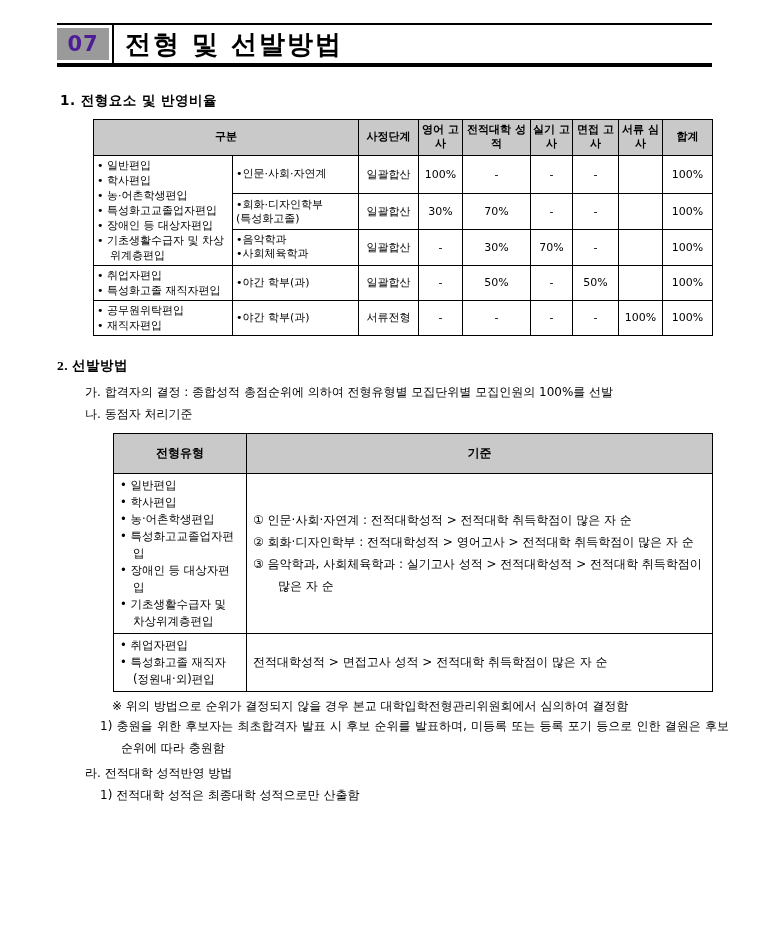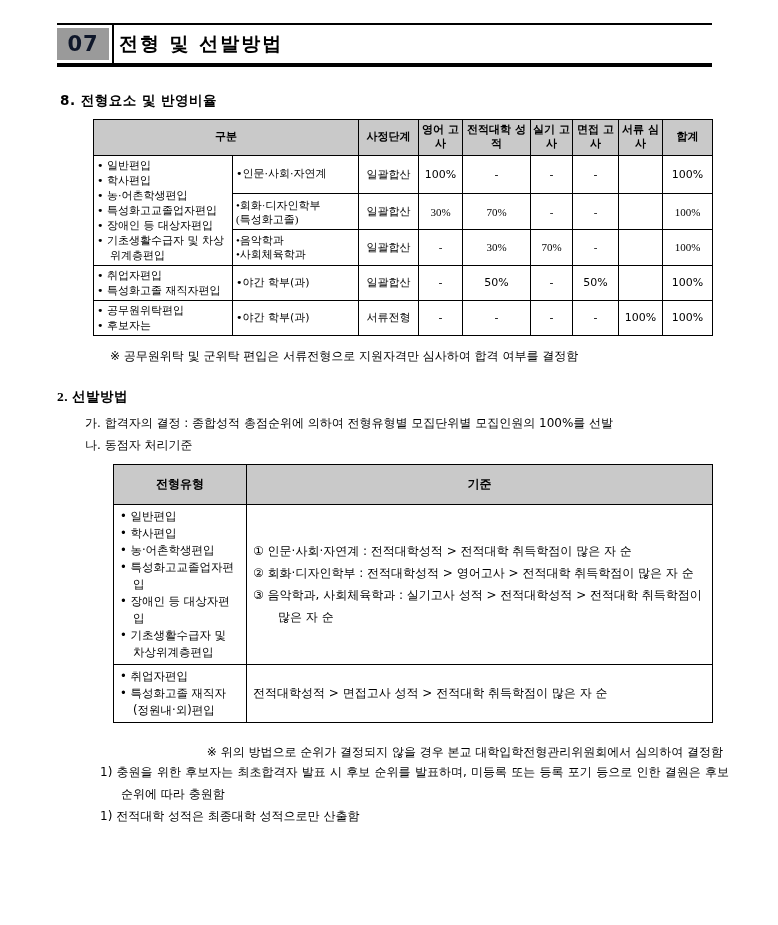--- a/index.html
+++ b/index.html
@@ -2,46 +2,46 @@
 <html lang="ko"><head>
 <meta charset="utf-8">
 <style>
   html,body{margin:0;padding:0;background:#ffffff;color:#000;
     font-family:"DejaVu Sans","Liberation Sans",sans-serif;}
   .page{position:relative;width:778px;height:925px;background:#fff;overflow:hidden;}
 
   
   .banner{margin:23px 66px 0 57px;border-top:2px solid #000;border-bottom:4px solid #000;
     height:38px;display:flex;align-items:stretch;}
-  .banner-badge{width:52px;margin:3px 0;background:#9a9a9a;color:#0f172a;font-weight:bold;
+  .banner-badge{width:52px;margin:3px 0;background:#9a9a9a;color:#4c1d95;font-weight:bold;
     font-size:21px;display:flex;align-items:center;justify-content:center;letter-spacing:1px;}
   .banner-divider{width:2px;background:#000;margin-left:3px;}
-  .banner-title{font-size:19px;font-weight:bold;display:flex;align-items:center;
-    padding-left:5px;letter-spacing:2px;text-align:center;}
+  .banner-title{font-size:26px;font-weight:bold;display:flex;align-items:center;
+    padding-left:11px;letter-spacing:2px;text-align:center;}
 
   
   .h-sec{font-size:13.5px;font-weight:bold;letter-spacing:0.5px;}
   .sec1-head{margin:25px 0 0 60px;}
   .sec2-head{margin:21px 8px 0 57px;font-family:Liberation Serif, serif;}
   .bodyline{font-size:12px;line-height:21px;}
   .ga{margin:7px 60px 0 85px;text-align:justify;}
   .na{margin:1px 8px 0 85px;}
   .note{font-size:12px;line-height:22px;margin:9px 60px 0 110px;}
-  .tbl2-note{font-size:12px;margin:20px 55px 0 112px;line-height:18px;text-align:right;}
+  .tbl2-note{font-size:12px;margin:5px 55px 0 112px;line-height:18px;}
   .sub-title{font-size:12px;margin:4px 0 0 85px;line-height:21px;}
   .sub-item{font-size:12px;line-height:22px;margin:0 8px 0 100px;width:608px;
     padding-left:21px;text-indent:-21px;text-align:justify;}
 
   
   table{border-collapse:collapse;table-layout:fixed;}
   .tbl1{margin:9px 0 0 93px;width:619px;font-size:11px;}
   .tbl1 th,.tbl1 td{border:1px solid #000;padding:2px 3px;vertical-align:middle;}
   .tbl1 th{background:#c9c9c9;font-weight:bold;text-align:center;line-height:1.3;padding:3px 1px;}
   .hrow{height:33px;}
-  .r38{height:38px;}.r35{height:35px;font-family:Liberation Serif, serif;}.r32{height:32px;}.r33{height:33px;}
+  .r38{height:38px;}.r35{height:35px;}.r32{height:32px;}.r33{height:33px;}
   .cell-list{text-align:left;line-height:15px;}
   .cell-list div{padding-left:13px;text-indent:-13px;}
   .cell-dept{text-align:left;line-height:14px;}
   .c{text-align:center;}
 
   
   .tbl2{margin:8px 0 0 113px;width:599px;font-size:12px;}
   .tbl2 th,.tbl2 td{border:1px solid #000;padding:3px 6px;vertical-align:middle;}
   .tbl2 th{background:#c9c9c9;font-weight:bold;text-align:center;height:33px;}
   .tbl2 .types{line-height:17px;font-size:11.5px;}
@@ -56,21 +56,21 @@
 <body>
 
 <div class="page">
 
   <div class="banner">
     <div class="banner-badge">07</div>
     <div class="banner-divider"></div>
     <div class="banner-title">전형 및 선발방법</div>
   </div>
 
-  <div class="h-sec sec1-head">8. 전형요소 및 반영비율</div>
+  <div class="h-sec sec1-head">1. 전형요소 및 반영비율</div>
 
   <table class="tbl1">
     <colgroup>
       <col style="width:139px">
         <col style="width:126px">
         <col style="width:60px">
       <col style="width:44px">
         <col style="width:68px">
         <col style="width:42px">
       <col style="width:46px">
@@ -148,38 +148,37 @@
         <td class="c">-</td>
         <td class="c">50%</td>
         <td class="c">-</td>
         <td class="c">50%</td>
         <td class="c"></td>
         <td class="c">100%</td>
       </tr>
       <tr class="r33">
         <td class="cell-list">
           <div>• 공무원위탁편입</div>
-          <div>• 후보자는</div>
+          <div>• 재직자편입</div>
         </td>
         <td class="cell-dept">
           <div>•야간 학부(과)</div>
         </td>
         <td class="c">서류전형</td>
         <td class="c">-</td>
         <td class="c">-</td>
         <td class="c">-</td>
         <td class="c">-</td>
         <td class="c">100%</td>
         <td class="c">100%</td>
       </tr>
     </tbody>
   </table>
 
   <div class="note">
-    <div>※ 공무원위탁 및 군위탁 편입은 서류전형으로 지원자격만 심사하여 합격 여부를 결정함</div>
   </div>
 
   <div class="h-sec sec2-head">2. 선발방법</div>
   <div class="bodyline ga">가. 합격자의 결정 : 종합성적 총점순위에 의하여 전형유형별 모집단위별 모집인원의 100%를 선발</div>
   <div class="bodyline na">나. 동점자 처리기준</div>
 
   <table class="tbl2">
     <colgroup>
         <col style="width:133px">
         <col style="width:466px">
@@ -213,15 +212,16 @@
         </td>
         <td class="crit-single">전적대학성적 &gt; 면접고사 성적 &gt; 전적대학 취득학점이 많은 자 순</td>
       </tr>
     </tbody>
   </table>
 
   <div class="tbl2-note">※ 위의 방법으로 순위가 결정되지 않을 경우 본교 대학입학전형관리위원회에서 심의하여 결정함</div>
 
   <div class="sub-item">1) 충원을 위한 후보자는 최초합격자 발표 시 후보 순위를 발표하며, 미등록 또는 등록 포기 등으로 인한 결원은 후보순위에 따라 충원함</div>
 
+  <div class="sub-title">라. 전적대학 성적반영 방법</div>
   <div class="sub-item">1) 전적대학 성적은 최종대학 성적으로만 산출함</div>
 
 </div>
 
 </body></html>

